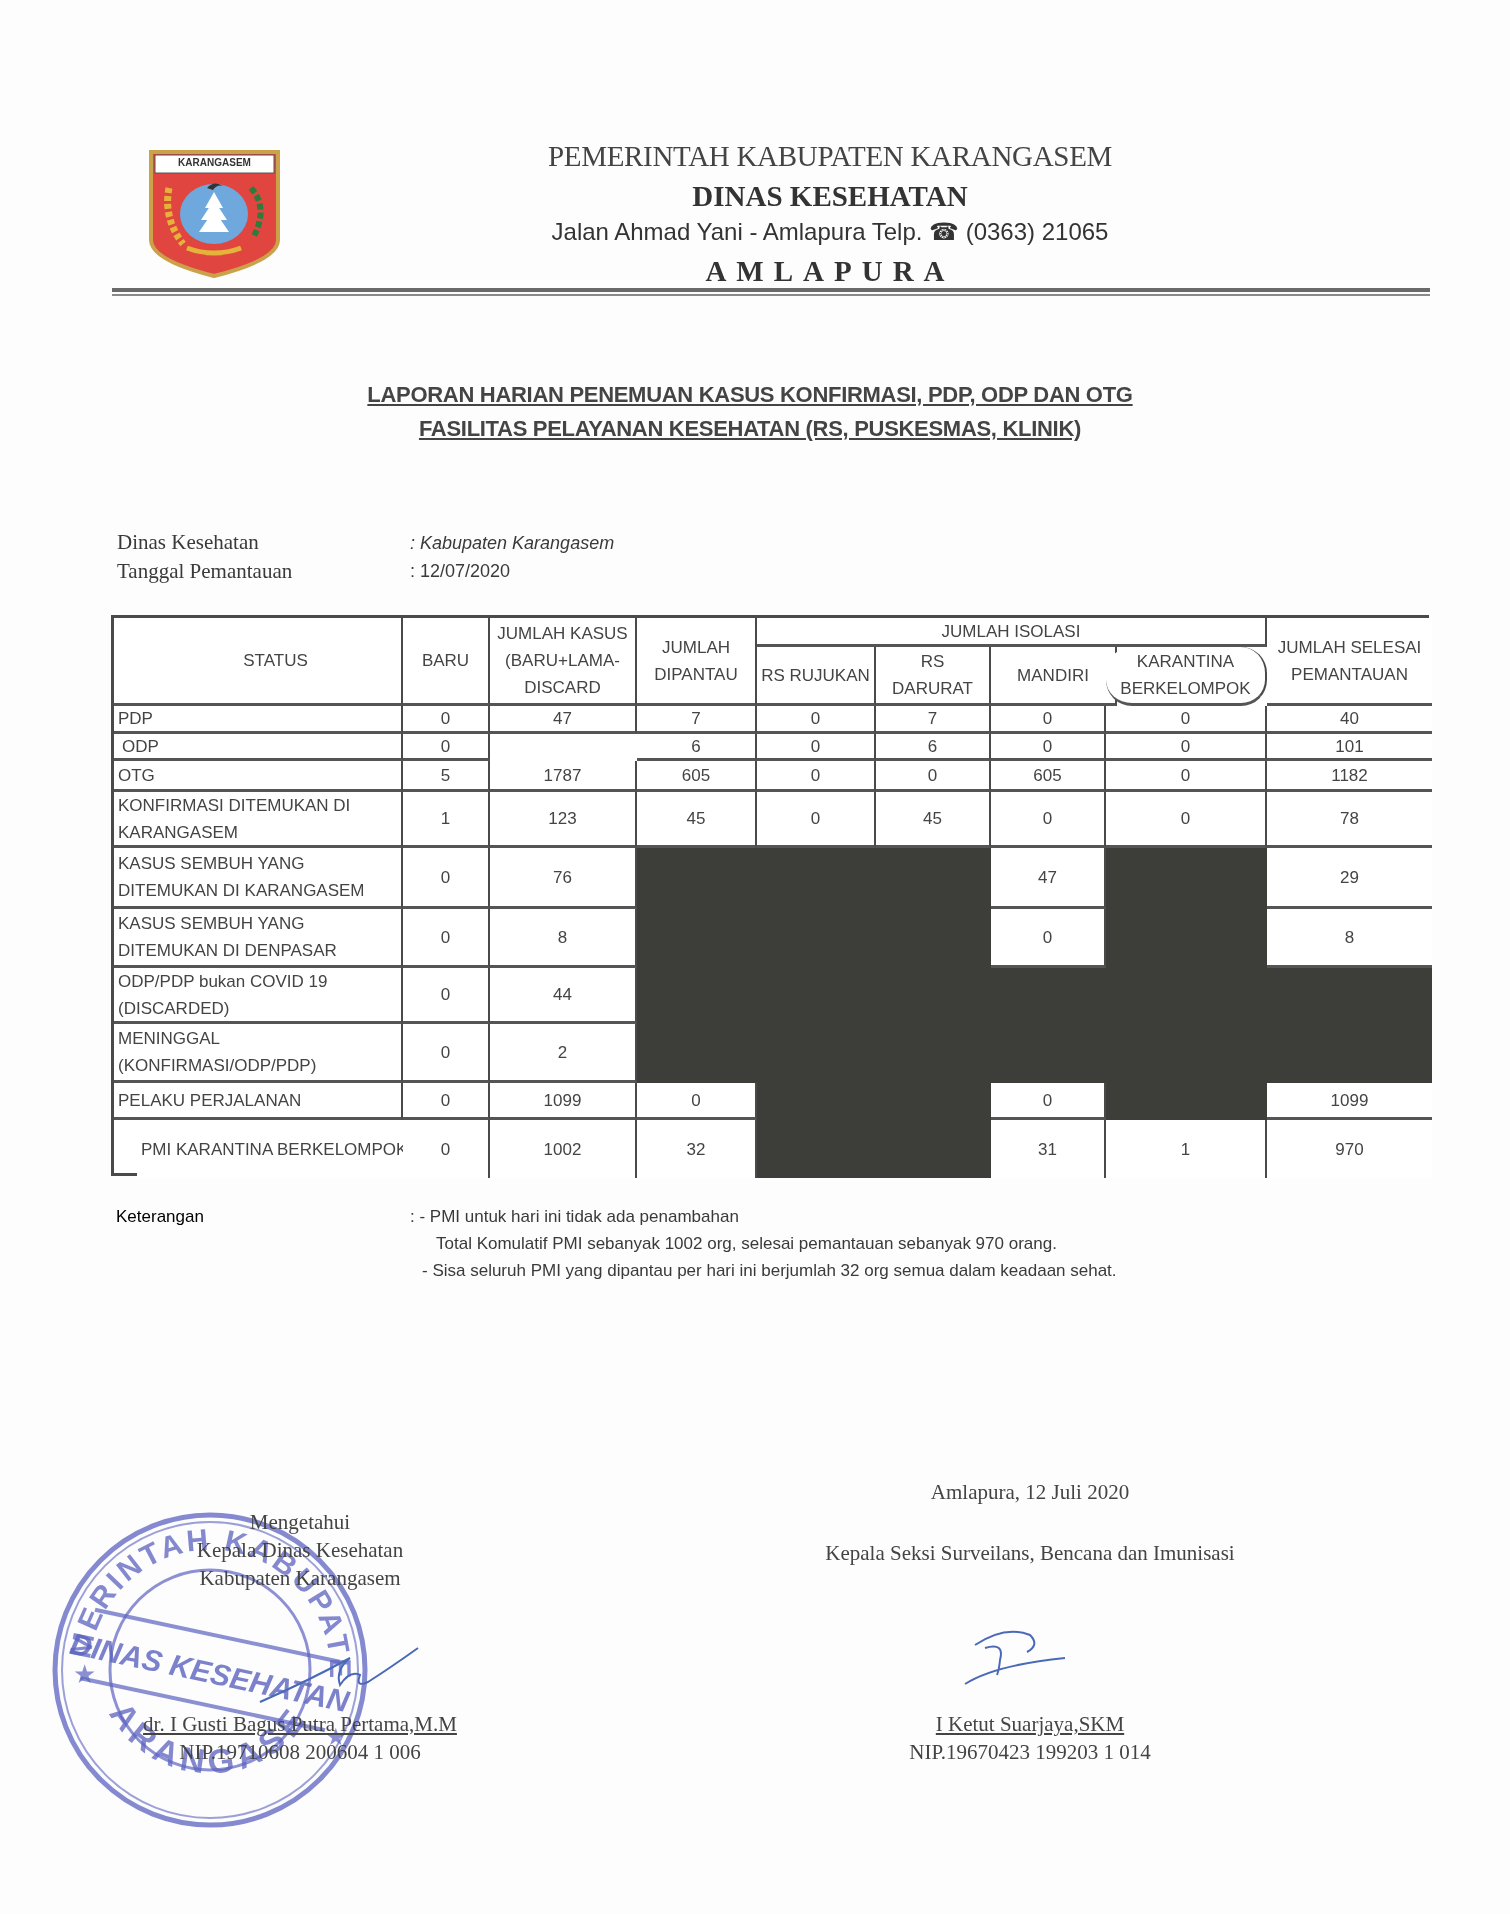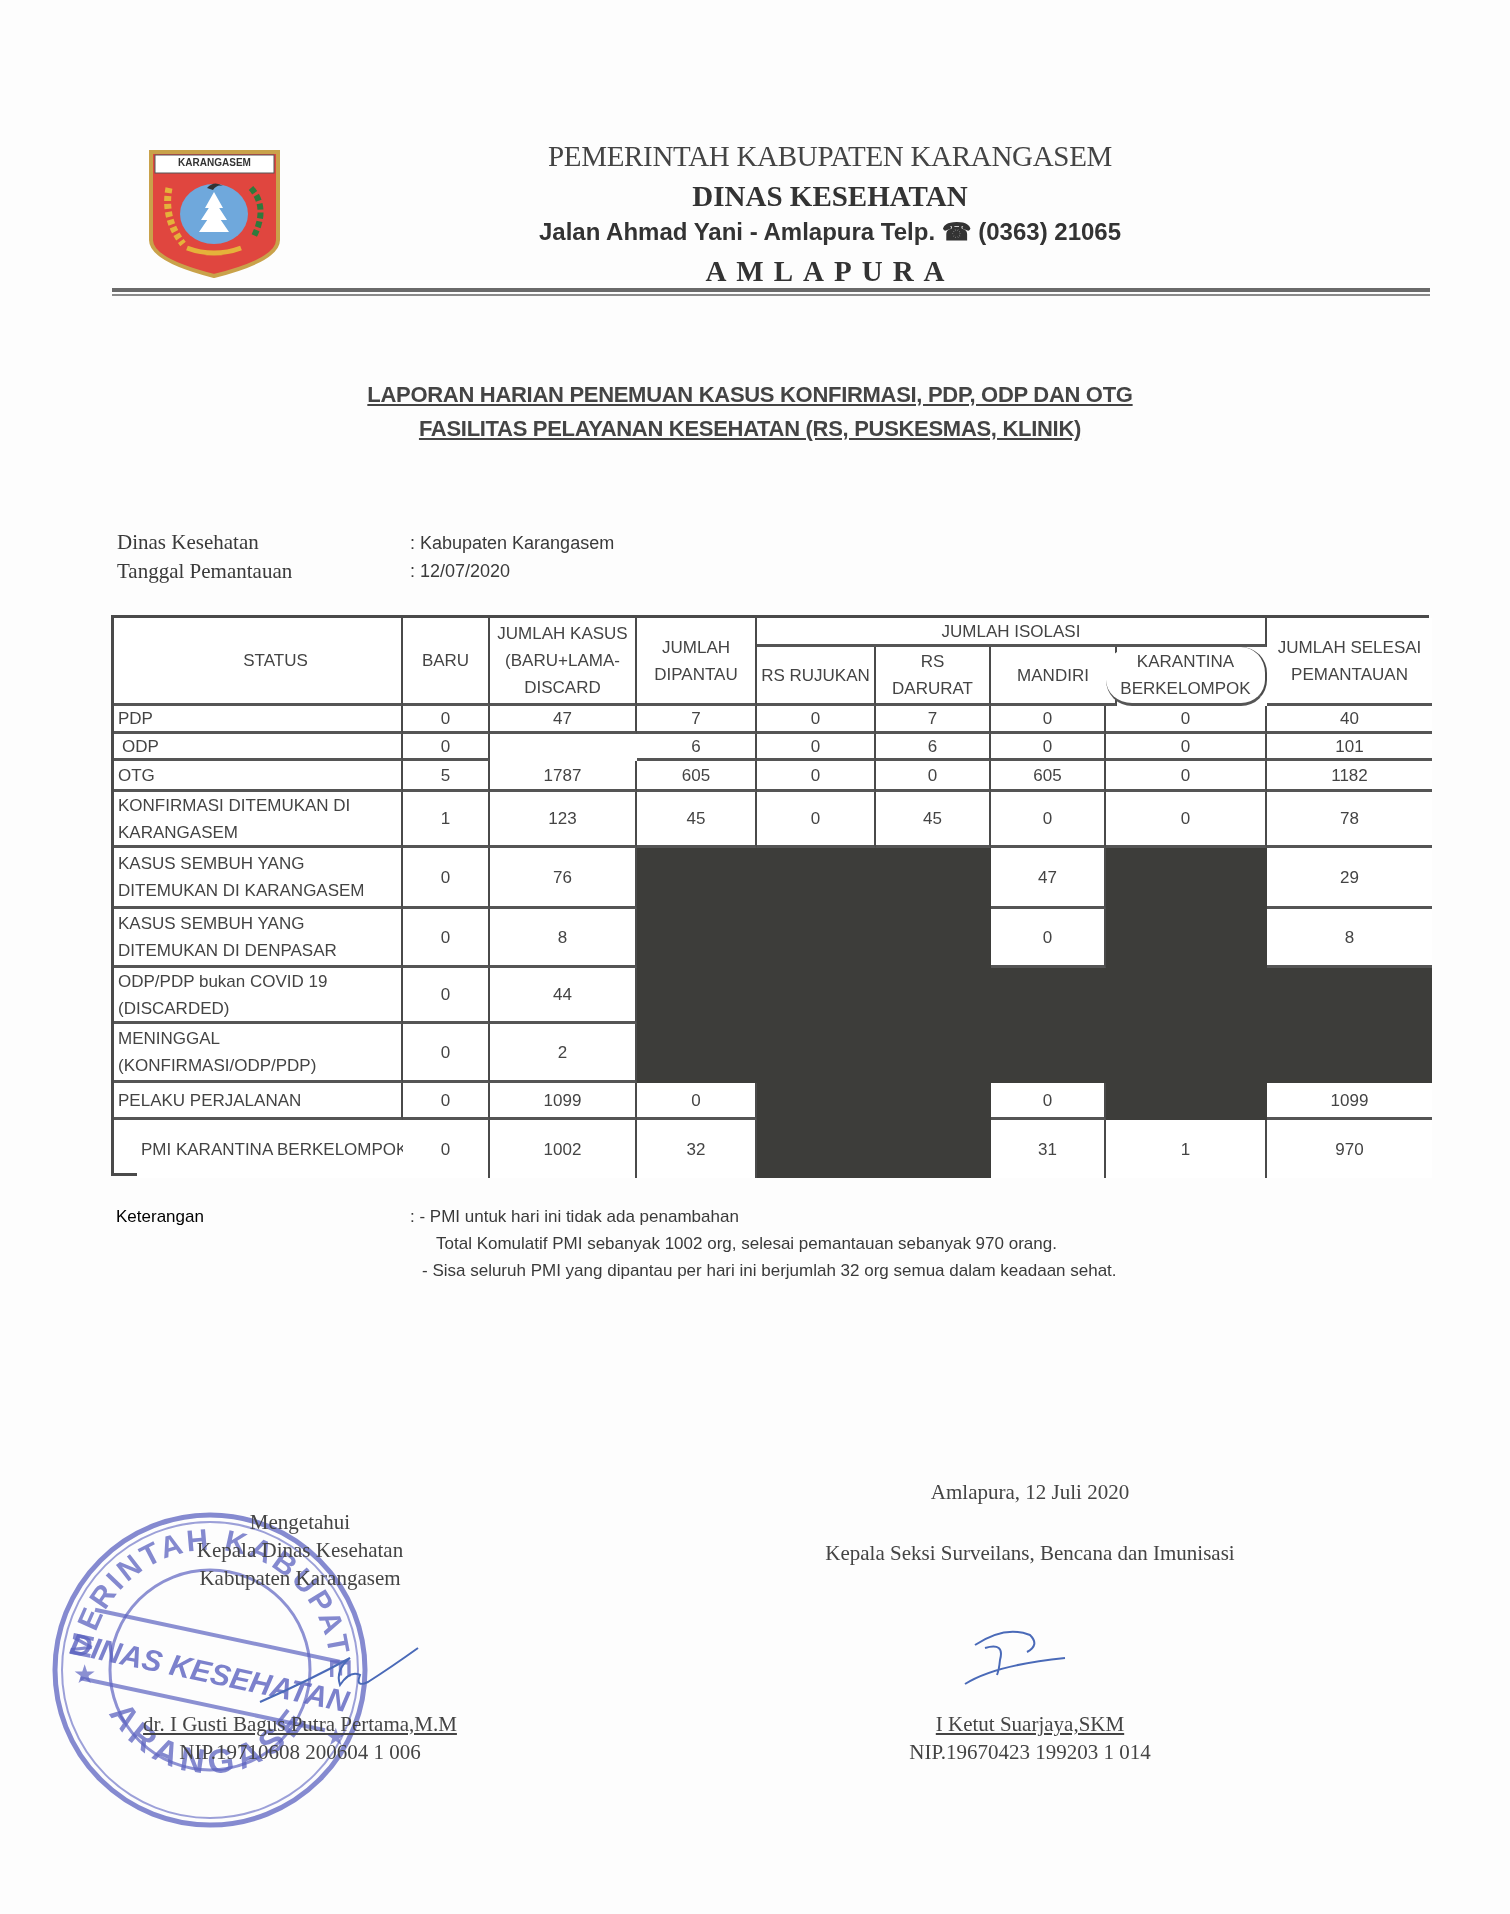--- a/index.html
+++ b/index.html
@@ -1,20 +1,20 @@
 <!DOCTYPE html>
 <html><head>
 <meta charset="utf-8">
 <style>
   * { box-sizing: border-box; margin: 0; padding: 0; }
   html, body { width: 1510px; height: 1914px; background: #fdfdfd; overflow: hidden; }
   body { position: relative; color: #3a3a3a; font-family: "Liberation Sans", sans-serif; }
   .abs { position: absolute; }
   .serif { font-family: "Liberation Serif", serif; }
-  .sans { font-family: "Liberation Sans", sans-serif; font-weight: bold; }
+  .sans { font-family: "Liberation Sans", sans-serif; }
 
   
   .logo { left: 147px; top: 148px; width: 135px; height: 130px; }
   .lh-line1 { left: 380px; top: 140px; width: 900px; text-align: center; font-size: 29px; color: #444; letter-spacing: -0.3px; }
   .lh-line2 { left: 380px; top: 180px; width: 900px; text-align: center; font-size: 29px; font-weight: bold; color: #333; }
   .lh-line3 { left: 380px; top: 218px; width: 900px; text-align: center; font-size: 24px; color: #333; }
   .lh-line4 { left: 380px; top: 255px; width: 900px; text-align: center; font-size: 29px; font-weight: bold; letter-spacing: 10px; color: #333; }
   .lh-rule1 { left: 112px; top: 288px; width: 1318px; height: 4px; background: #6a6a6a; }
   .lh-rule2 { left: 112px; top: 294px; width: 1318px; height: 2px; background: #8a8a8a; }
 
@@ -59,21 +59,21 @@
 <div class="abs serif lh-line2">DINAS KESEHATAN</div>
 <div class="abs sans lh-line3">Jalan Ahmad Yani  - Amlapura Telp. ☎ (0363) 21065</div>
 <div class="abs serif lh-line4">AMLAPURA</div>
 <div class="abs lh-rule1"></div>
 <div class="abs lh-rule2"></div>
 
 <div class="abs title1">LAPORAN HARIAN PENEMUAN KASUS KONFIRMASI, PDP, ODP DAN OTG</div>
 <div class="abs title2">FASILITAS PELAYANAN KESEHATAN (RS, PUSKESMAS, KLINIK)</div>
 
 <div class="abs serif meta-label" style="top:530px;">Dinas Kesehatan</div>
-<div class="abs meta-value" style="top:533px;">: Kabupaten Karangasem</div>
+<div class="abs meta-value" style="top:533px;font-style:italic;">: Kabupaten Karangasem</div>
 <div class="abs serif meta-label" style="top:559px;">Tanggal Pemantauan</div>
 <div class="abs meta-value" style="top:561px;">: 12/07/2020</div>
 
 <div class="abs tbl" id="tbl">
 
   <div class="cell hdr" style="left:0;top:0;width:289px;height:88px;padding-left:36px;">STATUS</div>
   <div class="cell hdr" style="left:289px;top:0;width:87px;height:88px;">BARU</div>
   <div class="cell hdr" style="left:376px;top:0;width:147px;height:88px;padding:0 4px;">JUMLAH KASUS (BARU+LAMA-DISCARD</div>
   <div class="cell hdr" style="left:523px;top:0;width:120px;height:88px;padding:0 10px;">JUMLAH DIPANTAU</div>
   <div class="cell hdr" style="left:643px;top:0;width:510px;height:29px;">JUMLAH ISOLASI</div>

